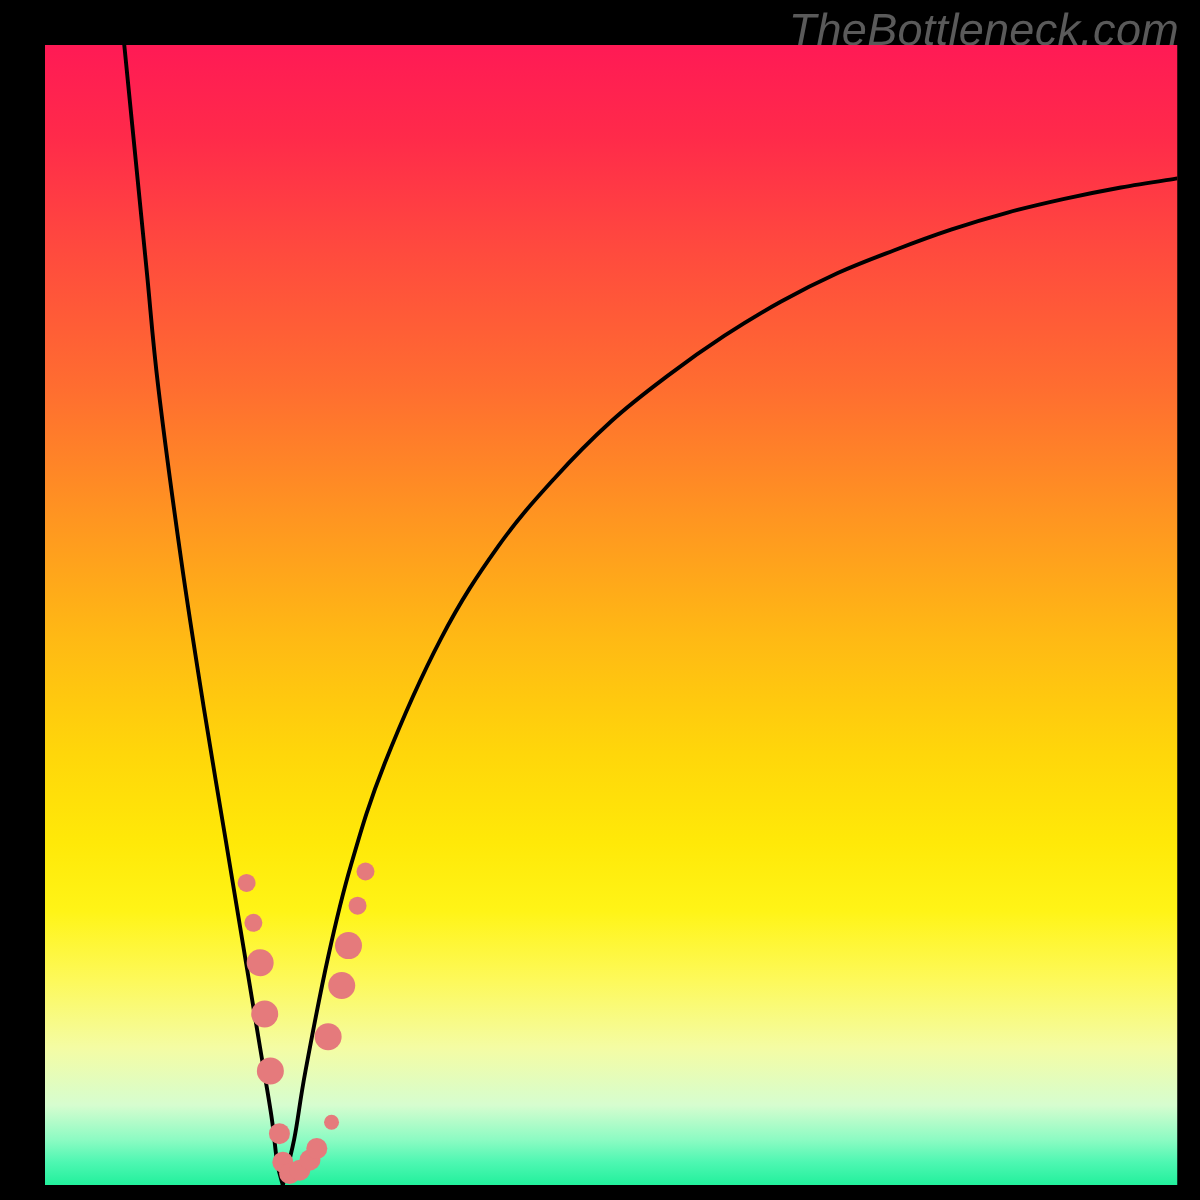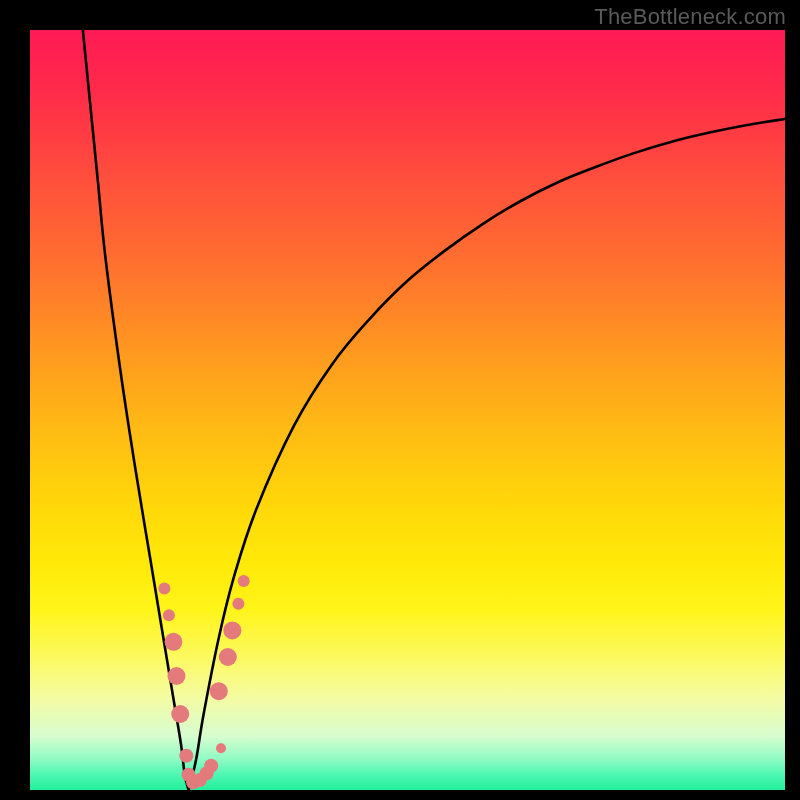--- a/index.html
+++ b/index.html
@@ -41,23 +41,24 @@
       #4ef7b2 98%,
       #22f09c 100%
     );
   }
 
   .watermark {
     position: absolute;
     top: 4px;
     right: 14px;
     color: #5a5a5a;
-    font-size: 22px;
+    font-size: 30px;
     font-weight: 500;
     letter-spacing: 0.2px;
+    font-style: italic;
   }
 
   svg.curves {
     position: absolute;
     inset: 0;
   }
 </style>
 </head>
 <body>
 

